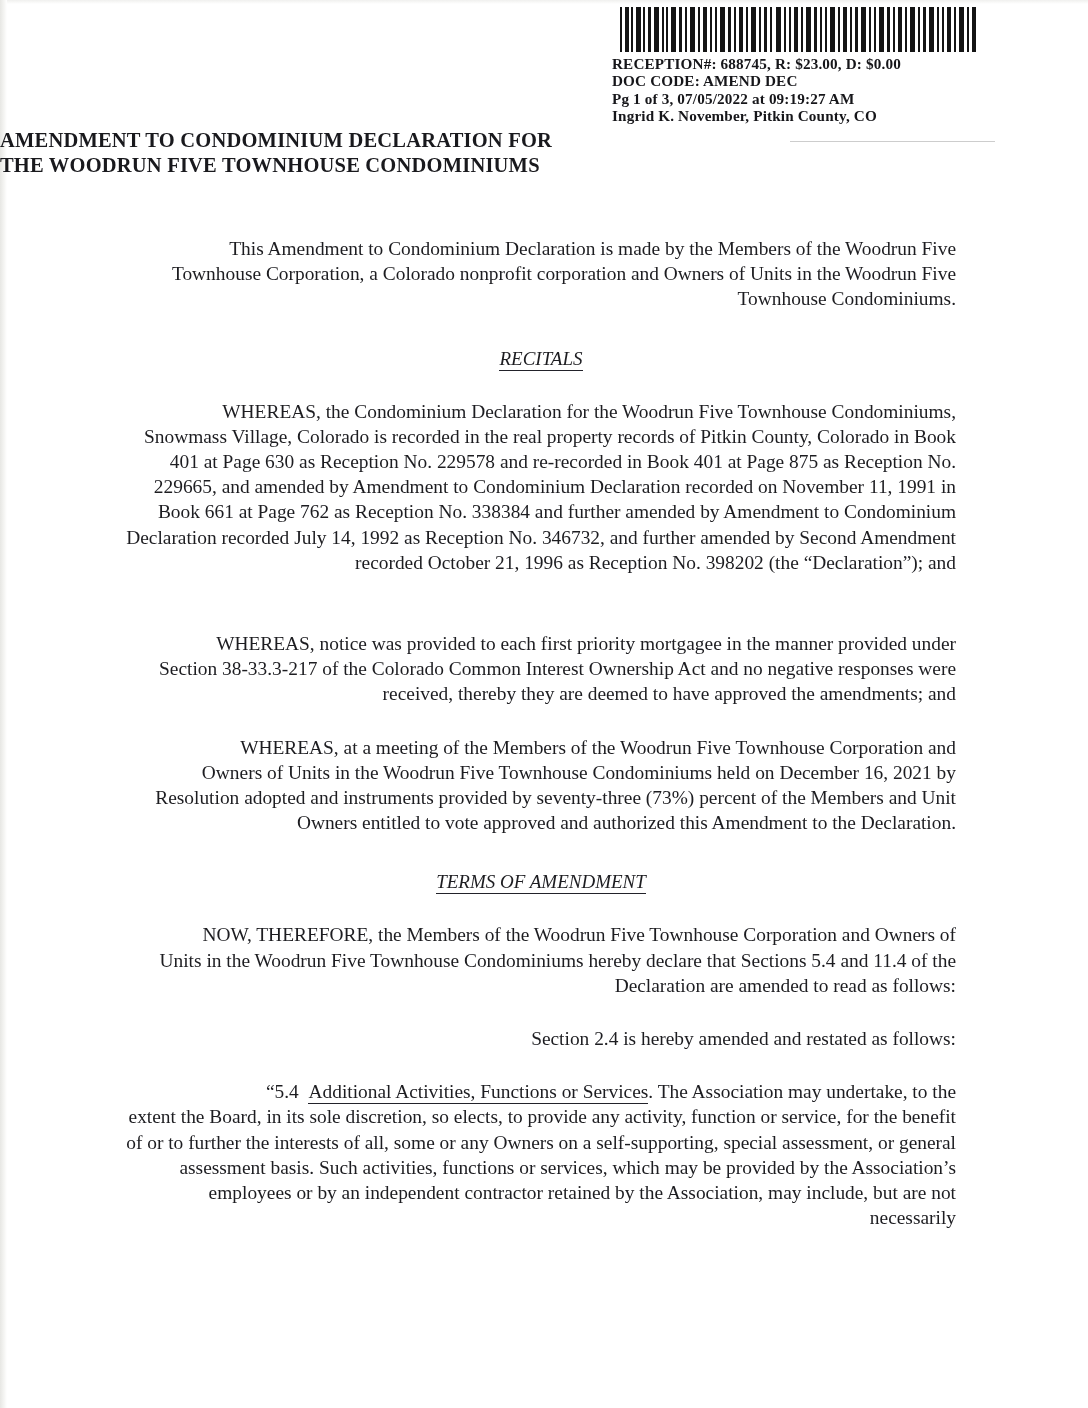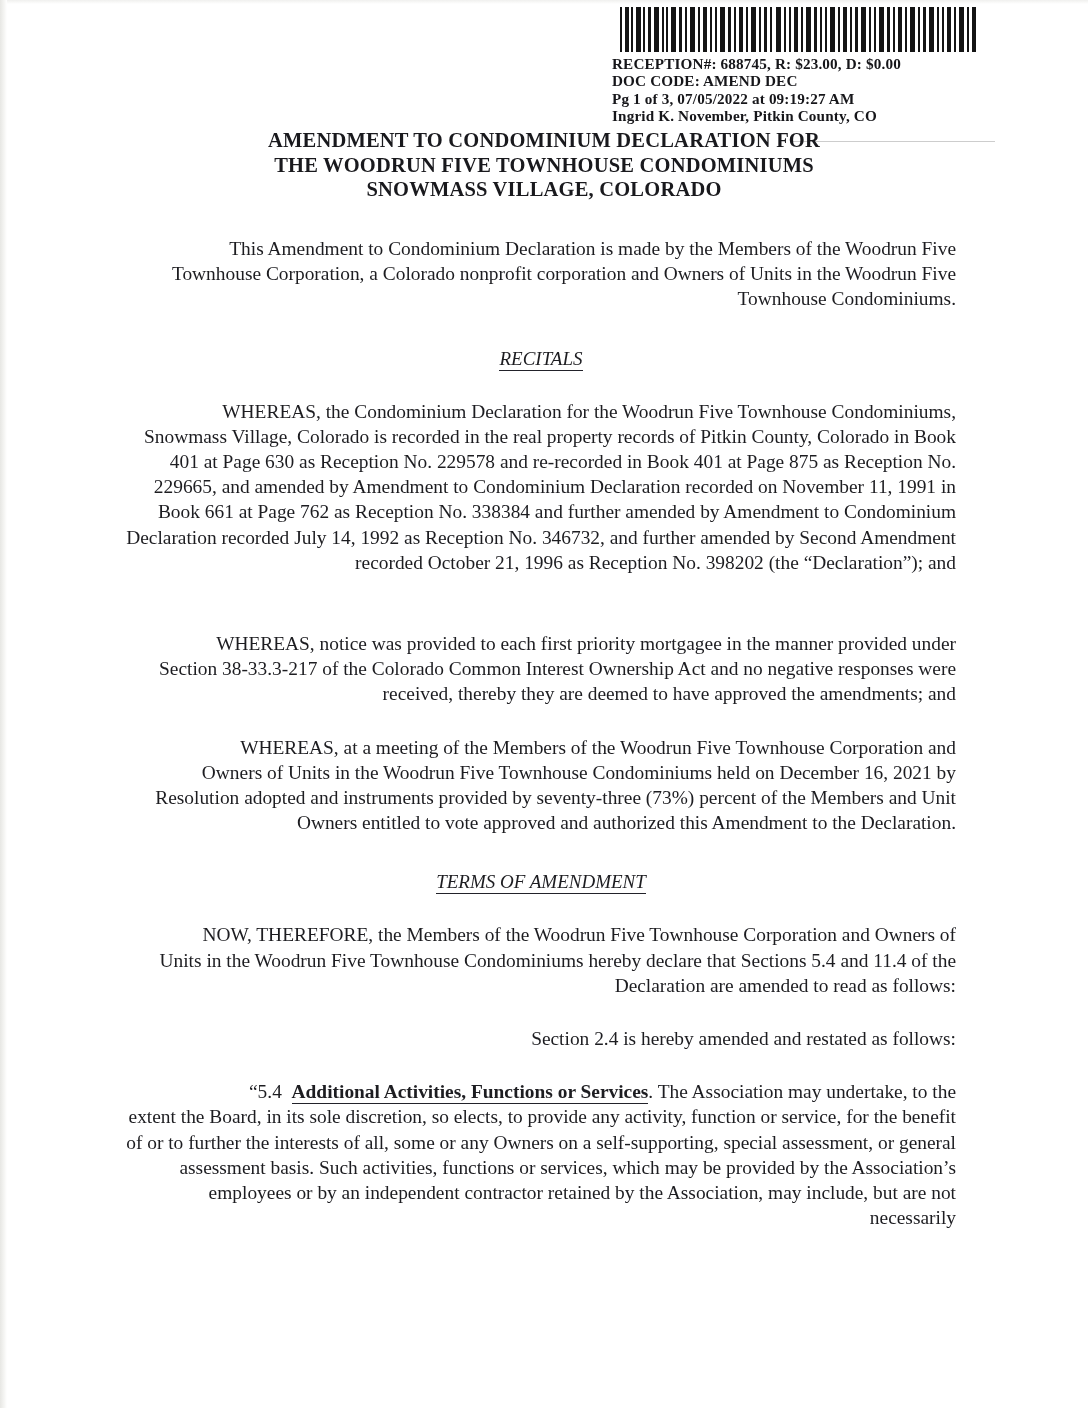--- a/index.html
+++ b/index.html
@@ -69,21 +69,21 @@
     background: #bcbcbc;
     opacity: .75;
   }
 
   
   .doc-title {
     position: absolute;
     left: 0;
     top: 128px;
     width: 1088px;
-    text-align: center;
+    text-align: left;
     font-family: "Liberation Serif", serif;
     font-weight: bold;
     font-size: 20.5px;
     line-height: 24.5px;
     letter-spacing: 0.2px;
     color: #19191d;
   }
   .doc-title div { white-space: nowrap; }
 
   
@@ -107,21 +107,21 @@
   .heading-center {
     text-align: center;
     font-size: 19px;
     line-height: 25px;
     font-style: italic;
   }
   .heading-center span {
     border-bottom: 1.4px solid #22222a;
     padding-bottom: 1px;
   }
-  .u { border-bottom: 1.3px solid #22222a; padding-bottom: 0.5px; font-weight: bold; }
+  .u { border-bottom: 1.3px solid #22222a; padding-bottom: 0.5px; }
 
   .quoted { }
   .quoted .qind { display: inline-block; width: 104px; }
 </style>
 </head>
 <body>
 
 <div id="page">
 
   <div class="scan-edge-top"></div>
@@ -198,21 +198,20 @@
       <div>Pg 1 of 3, 07/05/2022 at 09:19:27 AM</div>
       <div>Ingrid K. November, Pitkin County, CO</div>
     </div>
   </div>
 
   <div class="scan-streak"></div>
 
   <div class="doc-title">
     <div>AMENDMENT TO CONDOMINIUM DECLARATION FOR</div>
     <div>THE WOODRUN FIVE TOWNHOUSE CONDOMINIUMS</div>
-    <div>SNOWMASS VILLAGE, COLORADO</div>
   </div>
 
   <div class="body">
 
     <p class="para"><span class="ind"></span><span>This Amendment to Condominium Declaration is made by the Members of the Woodrun Five Townhouse Corporation, a Colorado nonprofit corporation and Owners of Units in the Woodrun Five Townhouse Condominiums.</span></p>
 
     <div class="gap-lg"></div>
 
     <div class="heading-center"><span>RECITALS</span></div>
 

